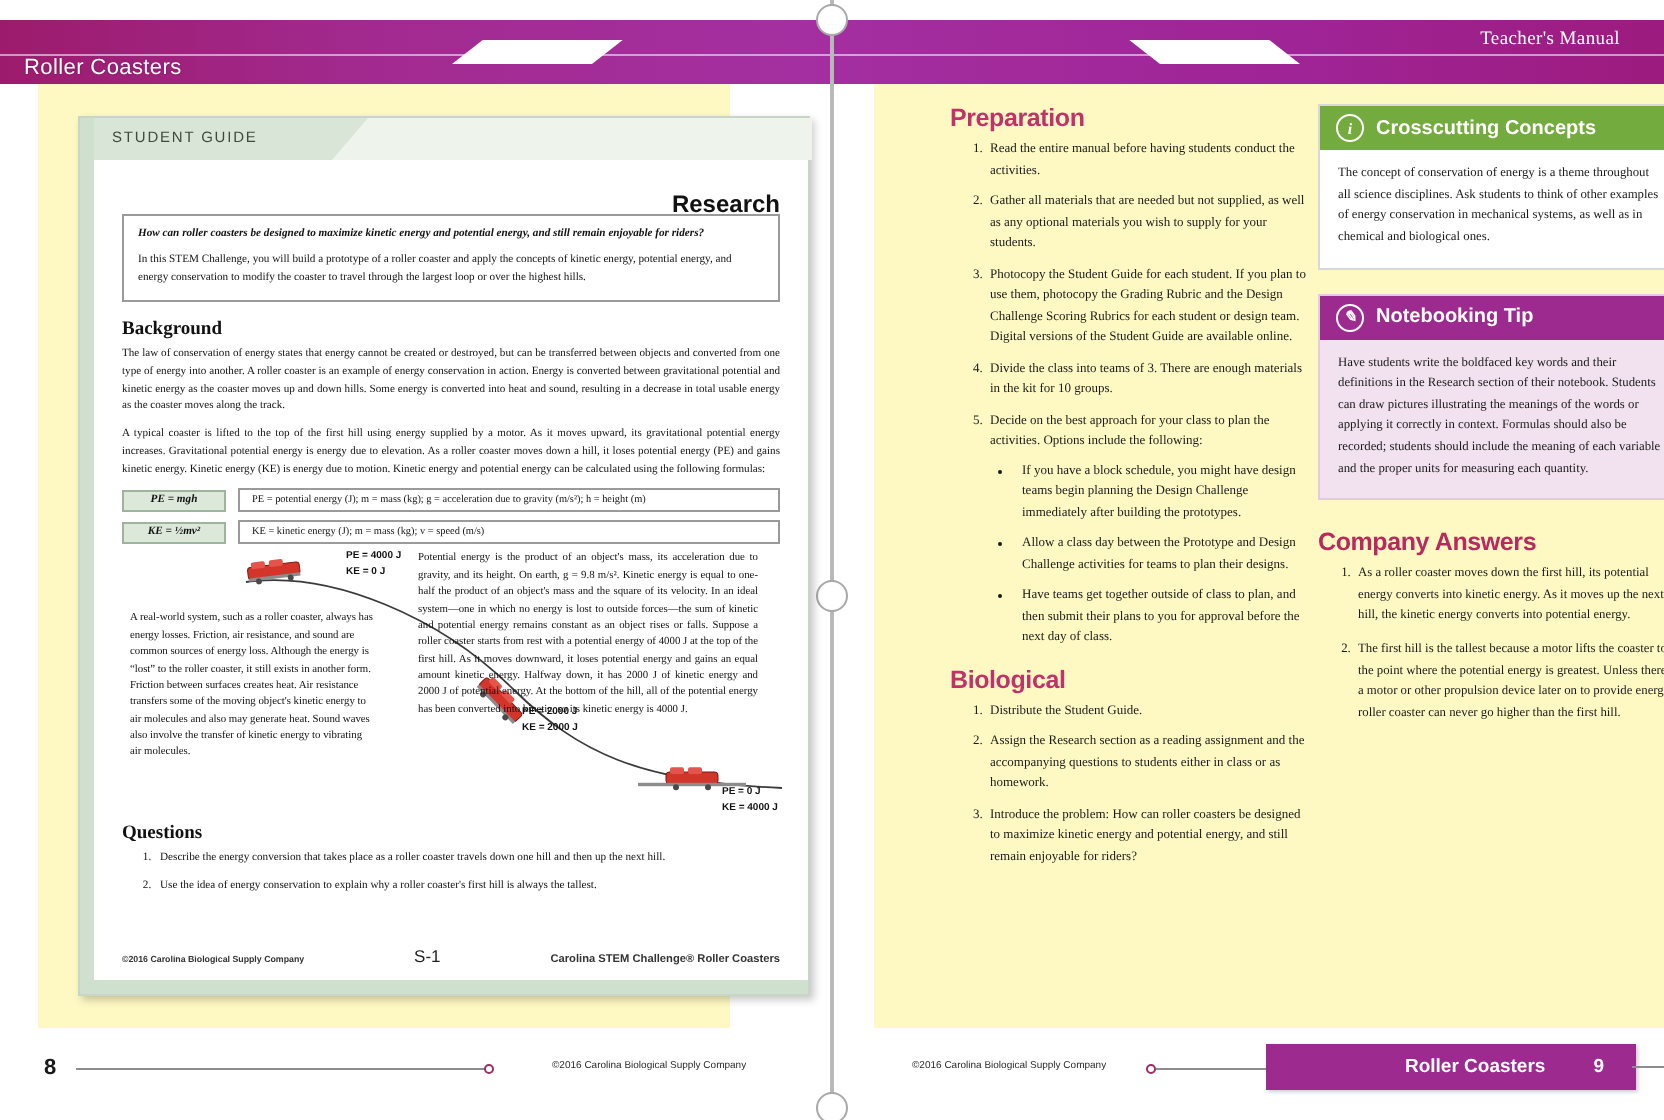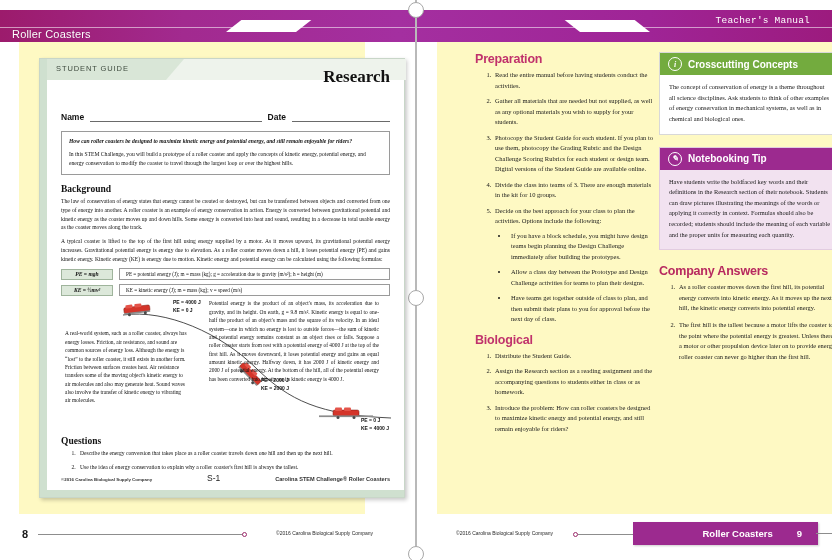--- a/index.html
+++ b/index.html
@@ -22,21 +22,21 @@
     background:rgba(255,255,255,.55);
   }
   .tab-left-label {
     position:absolute; left:12px; top:18px;
     font-family:"Liberation Sans", sans-serif;
     font-size:11px; color:#ffffff; letter-spacing:.2px;
     text-shadow:0 0 1px rgba(0,0,0,.25);
   }
   .tab-right-label {
     position:absolute; right:22px; top:5px;
-    font-family:Liberation Mono, monospace;
+    font-family:Liberation Serif, serif;
     font-size:9.5px; color:#ffffff; letter-spacing:.2px;
   }
   .tab-notch-left {
     position:absolute; left:226px; top:10px; width:70px; height:12px;
     background:#ffffff; transform:skewX(-52deg); transform-origin:bottom left;
   }
   .tab-notch-right {
     position:absolute; right:182px; top:10px; width:70px; height:12px;
     background:#ffffff; transform:skewX(52deg); transform-origin:bottom right;
   }
@@ -79,23 +79,23 @@
     position:absolute; right:0; top:0; width:240px; height:21px;
     background:#eef3ec;
     clip-path: polygon(18px 0, 100% 0, 100% 100%, 0 100%);
   }
   .sg-label {
     position:absolute; left:16px; top:5px; z-index:3;
     font-family:"Liberation Sans", sans-serif;
     font-size:7.5px; letter-spacing:.9px; color:#3e4a3e;
   }
   .sg-research {
-    position:absolute; right:14px; top:8px; z-index:3;
-    font-family:Liberation Serif, serif;
-    font-size:17px; font-weight:bold; color:#111;
+    position:absolute; right:14px; top:36px; z-index:3;
+    font-family:Liberation Sans, sans-serif;
+    font-size:12px; font-weight:bold; color:#111;
   }
   .sg-body { position:absolute; left:7px; top:21px; right:0; bottom:7px; padding:18px 14px 0 14px; }
 
   .namedate { display:flex; align-items:flex-end; gap:6px; margin-top:14px; }
   .nd-label { font-family:"Liberation Sans", sans-serif; font-size:8.5px; font-weight:bold; color:#111; white-space:nowrap; }
   .nd-rule { border-bottom:1px solid #6a6a6a; height:9px; }
   .nd-rule.name { flex:1 1 auto; }
   .nd-rule.date { width:98px; }
 
   .prompt-box {
@@ -228,26 +228,20 @@
     <div class="sg-card">
 
       <div class="sg-top-tab">
         <div class="cut"></div>
       </div>
       <div class="sg-label">STUDENT GUIDE</div>
       <div class="sg-research">Research</div>
 
       <div class="sg-body">
 
-        <div class="namedate">
-          <span class="nd-label">Name</span>
-          <span class="nd-rule name"></span>
-          <span class="nd-label">Date</span>
-          <span class="nd-rule date"></span>
-        </div>
 
         <div class="prompt-box">
           <div class="prompt-q">How can roller coasters be designed to maximize kinetic energy and potential energy, and still remain enjoyable for riders?</div>
           <div>In this STEM Challenge, you will build a prototype of a roller coaster and apply the concepts of kinetic energy, potential energy, and energy conservation to modify the coaster to travel through the largest loop or over the highest hills.</div>
         </div>
 
         <h3 class="sg-h">Background</h3>
         <p class="sg-p">The law of conservation of energy states that energy cannot be created or destroyed, but can be transferred between objects and converted from one type of energy into another. A roller coaster is an example of energy conservation in action. Energy is converted between gravitational potential and kinetic energy as the coaster moves up and down hills. Some energy is converted into heat and sound, resulting in a decrease in total usable energy as the coaster moves along the track.</p>
         <p class="sg-p">A typical coaster is lifted to the top of the first hill using energy supplied by a motor. As it moves upward, its gravitational potential energy increases. Gravitational potential energy is energy due to elevation. As a roller coaster moves down a hill, it loses potential energy (PE) and gains kinetic energy. Kinetic energy (KE) is energy due to motion. Kinetic energy and potential energy can be calculated using the following formulas:</p>
 

